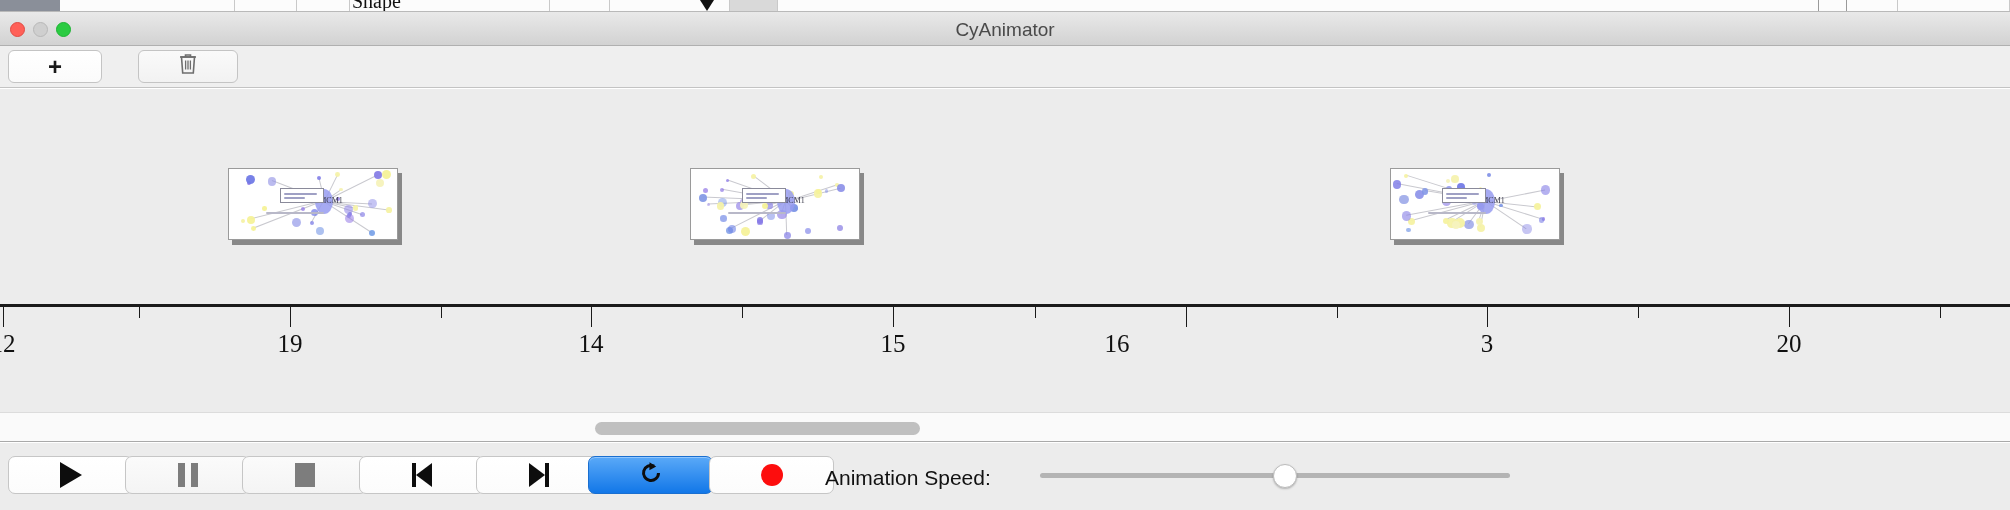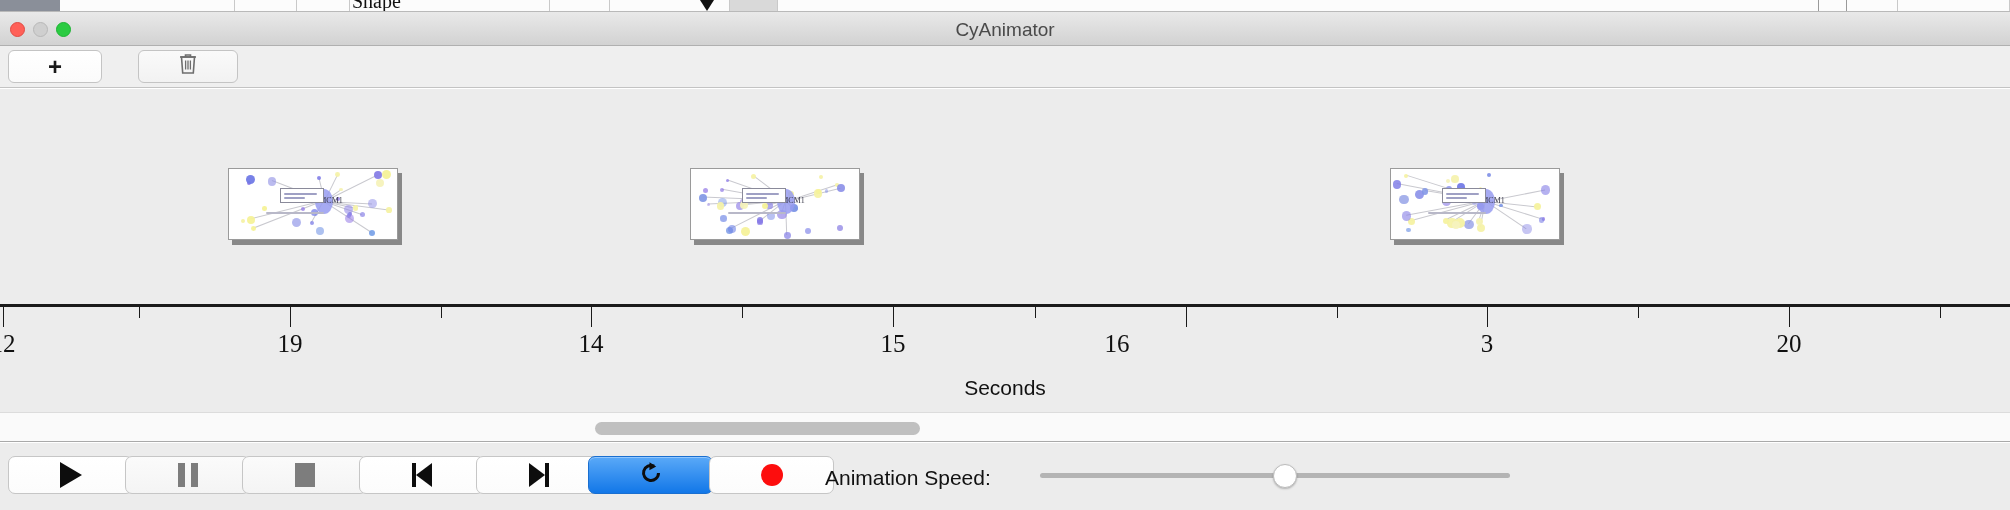--- a/index.html
+++ b/index.html
@@ -416,21 +416,20 @@
           <div class="tick major" style="left: 1186px;"></div>
           <div class="tick-label" style="left: 1117px;">16</div>
           <div class="tick minor" style="left: 1337px;"></div>
           <div class="tick major" style="left: 1487px;"></div>
           <div class="tick-label" style="left: 1487px;">3</div>
           <div class="tick minor" style="left: 1638px;"></div>
           <div class="tick major" style="left: 1789px;"></div>
           <div class="tick-label" style="left: 1789px;">20</div>
           <div class="tick minor" style="left: 1940px;"></div>
         </div>
-      <div class="axis-title">Seconds</div>
     </div>
   </div>
 
   <div class="hscroll">
     <div class="hscroll-thumb" id="hthumb" style="left: 595px; width: 325px;"></div>
   </div>
 
   <div class="transport">
     <div class="pbtn" id="tb-play" style="left: 8px;">
       <span class="tri-play"></span>

